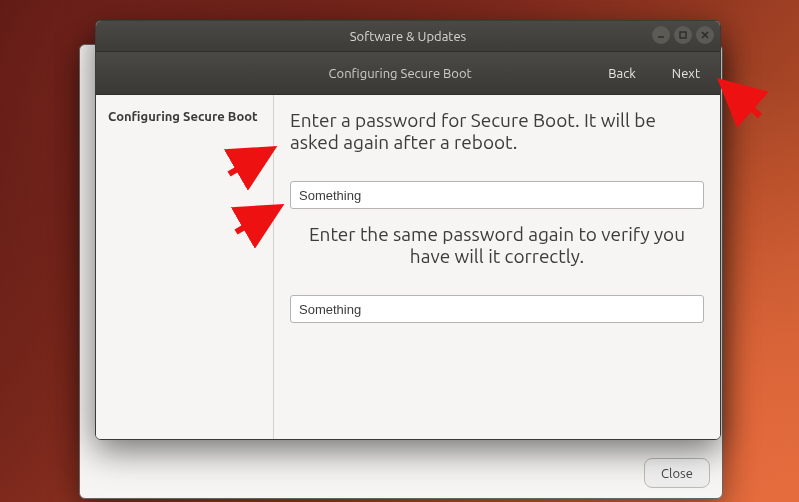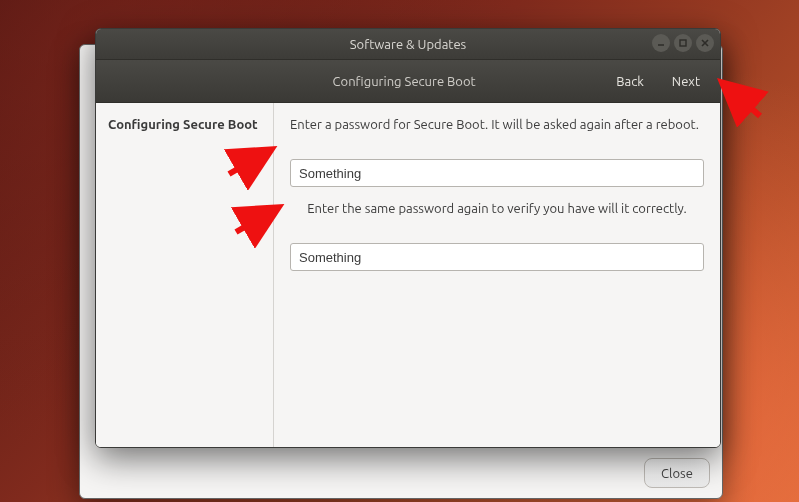--- a/index.html
+++ b/index.html
@@ -46,21 +46,21 @@
     background: linear-gradient(#fafafa,#ececec);
     text-align: center;
     line-height: 28px;
     font-size: 13px;
     color: #444;
   }
 
   .window {
     position: absolute;
     left: 95px;
-    top: 28px;
+    top: 20px;
     width: 624px;
     height: 418px;
     background: #f6f5f4;
     border: 1px solid #3a3a38;
     border-radius: 6px;
     box-shadow: 0 10px 34px rgba(0,0,0,0.55);
     overflow: hidden;
     display: flex;
     flex-direction: column;
   }
@@ -109,21 +109,21 @@
     border-bottom: 1px solid #2f2e2a;
   }
   .headerbar .subtitle {
     flex: 1;
     text-align: center;
     font-size: 13px;
     color: #cfcdc8;
   }
   .header-right {
     display: flex;
-    gap: 0;
+    gap: 8px;
     padding-right: 6px;
   }
   .hbtn {
     padding: 5px 12px;
     margin: 0 2px;
     color: #e7e5e0;
     font-size: 13px;
     border-radius: 3px;
     cursor: pointer;
   }
@@ -146,21 +146,21 @@
     color: #3a3a3a;
     font-size: 13px;
   }
   .main {
     flex: 1;
     padding: 14px 16px;
     box-sizing: border-box;
     background: #f6f5f4;
   }
   .instruction {
-    font-size: 13px;
+    font-size: 19px;
     color: #3c3c3c;
     margin-bottom: 8px;
   }
   .instruction.center {
     text-align: center;
     margin-top: 6px;
   }
   .entry {
     width: 100%;
     height: 28px;

